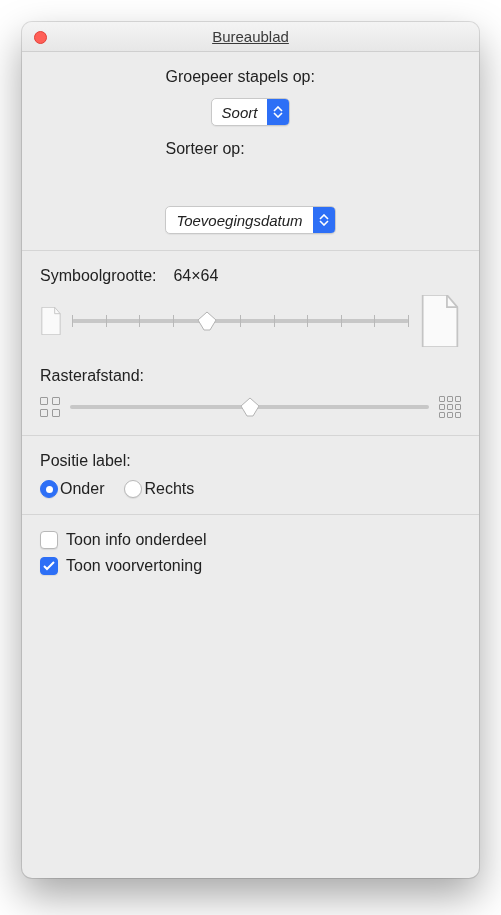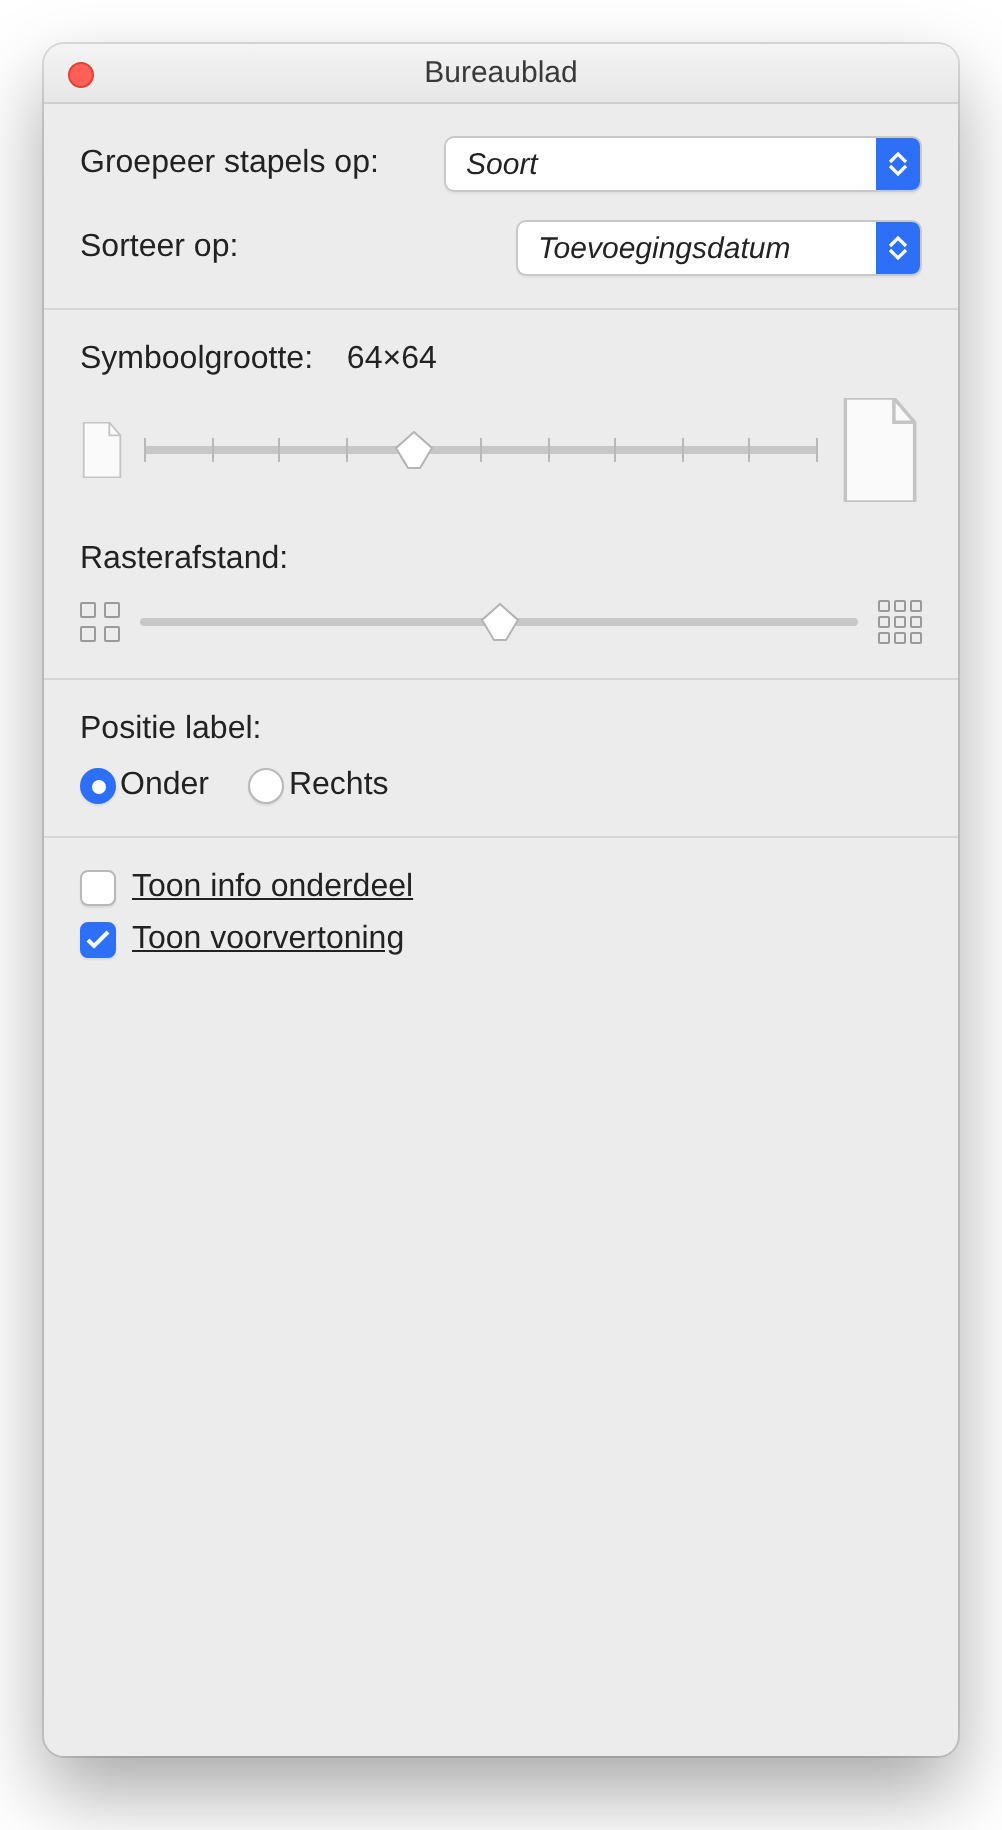--- a/index.html
+++ b/index.html
@@ -23,29 +23,30 @@
     background: linear-gradient(#f4f4f4, #e7e7e7);
     border-bottom: 1px solid #cfcfcf;
     display: flex; align-items: center; justify-content: center;
     position: relative;
   }
   .traffic-close {
     position: absolute; left: 12px; top: 9px;
     width: 13px; height: 13px; border-radius: 50%;
     background: #ff5f57; border: 0.5px solid #e14038;
   }
-  .title { font-size: 15px; color: #3a3a3a; }
+  .title { font-size: 15px; color: #3a3a3a; text-decoration: underline; }
   .section {
     border-bottom: 1px solid #d5d5d5;
     padding: 16px 18px;
     background: #ececec;
   }
   .row {
     display: flex; align-items: center; gap: 12px;
     margin-bottom: 14px;
+    flex-direction: column;
   }
   .row:last-child { margin-bottom: 0; gap: 48px; }
   .lbl { flex: 0 0 auto; }
   .select {
     flex: 1 1 auto;
     display: flex; align-items: center;
     height: 28px;
     background: #fff; border: 1px solid #c8c8c8; border-radius: 5px;
     overflow: hidden;
     box-shadow: 0 1px 1px rgba(0,0,0,0.05);
@@ -107,21 +108,21 @@
     background: #fff; border: 1px solid #b8b8b8;
     display: flex; align-items: center; justify-content: center;
     box-shadow: 0 1px 1px rgba(0,0,0,0.08);
   }
   .radio.checked .dot {
     background: #2d6ff6; border-color: #2d6ff6;
   }
   .radio.checked .dot::after {
     content: ""; width: 7px; height: 7px; border-radius: 50%; background: #fff;
   }
-  .check-row { display: flex; align-items: center; gap: 8px; margin-bottom: 8px; text-decoration: underline; }
+  .check-row { display: flex; align-items: center; gap: 8px; margin-bottom: 8px; }
   .check-row:last-child { margin-bottom: 0; }
   .checkbox {
     width: 18px; height: 18px; border-radius: 4px;
     background: #fff; border: 1px solid #b8b8b8;
     display: flex; align-items: center; justify-content: center;
     box-shadow: 0 1px 1px rgba(0,0,0,0.08);
   }
   .checkbox.checked {
     background: #2d6ff6; border-color: #2d6ff6;
   }

